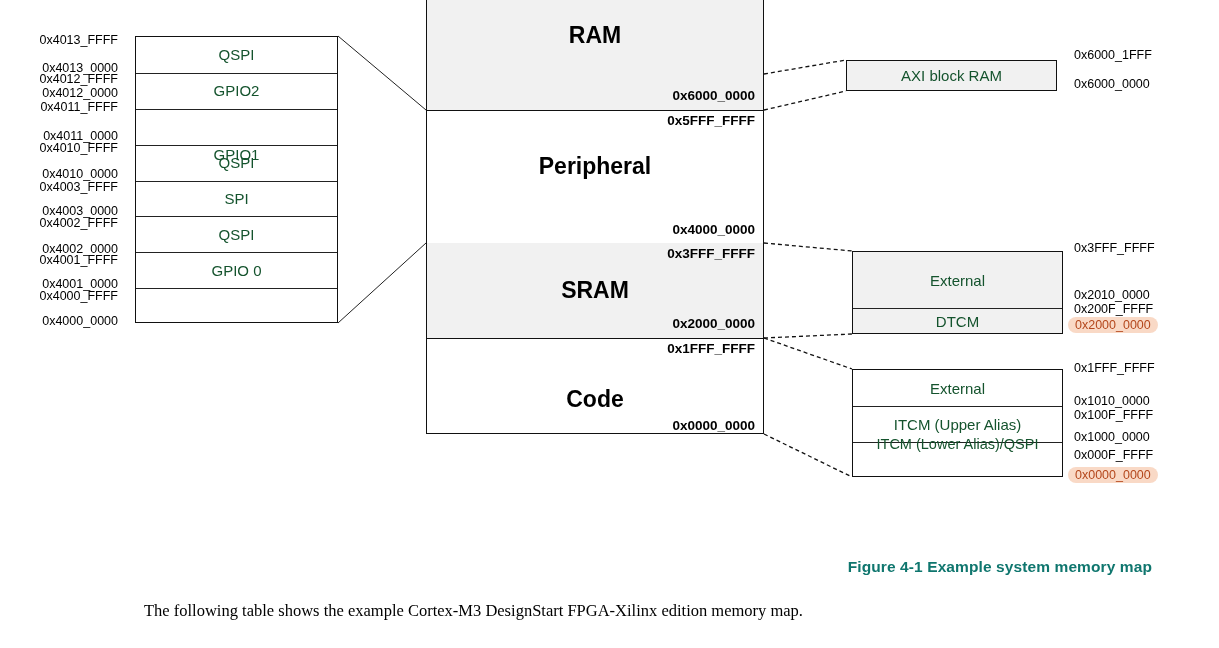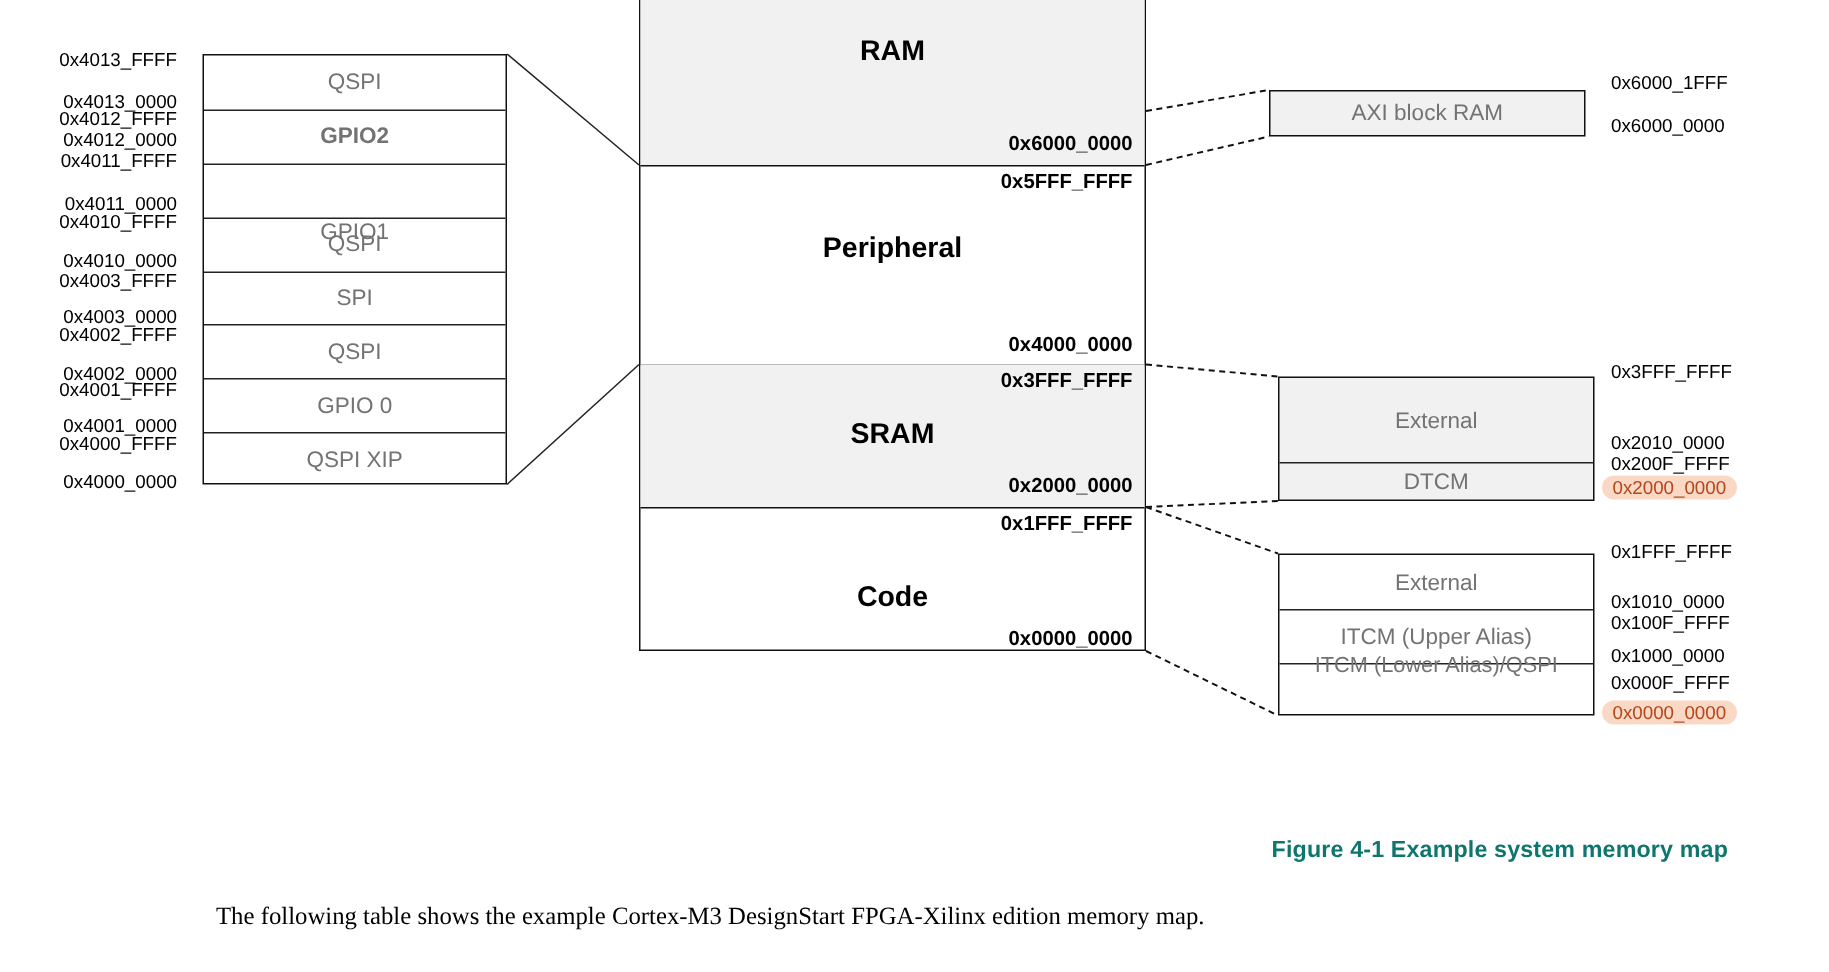--- a/index.html
+++ b/index.html
@@ -40,21 +40,21 @@
   }
   .row {
     position: absolute;
     left: 0;
     right: 0;
     box-sizing: border-box;
     display: flex;
     align-items: center;
     justify-content: center;
     font-size: 15px;
-    color: #737373;
+    color: #14532d;
     white-space: nowrap;
   }
   .rowline {
     position: absolute;
     left: 0; right: 0;
     height: 0;
     border-top: 1.2px solid #222;
   }
 
   
@@ -97,21 +97,21 @@
   }
   .seg {
     position: absolute;
     left: 0; right: 0;
     box-sizing: border-box;
     display: flex;
     align-items: center;
     justify-content: center;
   }
   .seg .seg-title {
-    font-size: 19px;
+    font-size: 23px;
     font-weight: bold;
     color: #000;
   }
   .seg.shaded { background: #f1f1f1; }
   .seg-div {
     position: absolute;
     left: 0; right: 0;
     height: 0;
     border-top: 1.4px solid #111;
   }
@@ -205,33 +205,32 @@
     <line x1="764" y1="243" x2="852" y2="251" stroke="#111" stroke-width="1.3" stroke-dasharray="4,3"></line>
     <line x1="764" y1="338" x2="852" y2="334" stroke="#111" stroke-width="1.3" stroke-dasharray="4,3"></line>
 
     <line x1="764" y1="338" x2="852" y2="369" stroke="#111" stroke-width="1.3" stroke-dasharray="4,3"></line>
     <line x1="764" y1="434" x2="852" y2="477" stroke="#111" stroke-width="1.3" stroke-dasharray="4,3"></line>
   </svg>
 
   <div class="box" id="periph-box">
     <div class="row" style="top:0px;">QSPI</div>
     <div class="rowline" style="top:35.875px;"></div>
-    <div class="row" style="top:35.875px;font-weight:bold;">GPIO2</div>
+    <div class="row" style="top:35.875px;">GPIO2</div>
     <div class="rowline" style="top:71.75px;"></div>
     <div class="row" style="top:71.75px;margin-top:28px;">GPIO1</div>
     <div class="rowline" style="top:107.625px;"></div>
     <div class="row" style="top:107.625px;">QSPI</div>
     <div class="rowline" style="top:143.5px;"></div>
     <div class="row" style="top:143.5px;">SPI</div>
     <div class="rowline" style="top:179.375px;"></div>
     <div class="row" style="top:179.375px;">QSPI</div>
     <div class="rowline" style="top:215.25px;"></div>
     <div class="row" style="top:215.25px;">GPIO 0</div>
     <div class="rowline" style="top:251.125px;"></div>
-    <div class="row" style="top:251.125px;">QSPI XIP</div>
   </div>
 
   <div class="addr addr-col-left" style="top:33px;">0x4013_FFFF</div>
   <div class="addr addr-col-left" style="top:61px;">0x4013_0000</div>
   <div class="addr addr-col-left" style="top:72px;">0x4012_FFFF</div>
   <div class="addr addr-col-left" style="top:86px;">0x4012_0000</div>
   <div class="addr addr-col-left" style="top:100px;">0x4011_FFFF</div>
   <div class="addr addr-col-left" style="top:129px;">0x4011_0000</div>
   <div class="addr addr-col-left" style="top:141px;">0x4010_FFFF</div>
   <div class="addr addr-col-left" style="top:167px;">0x4010_0000</div>

